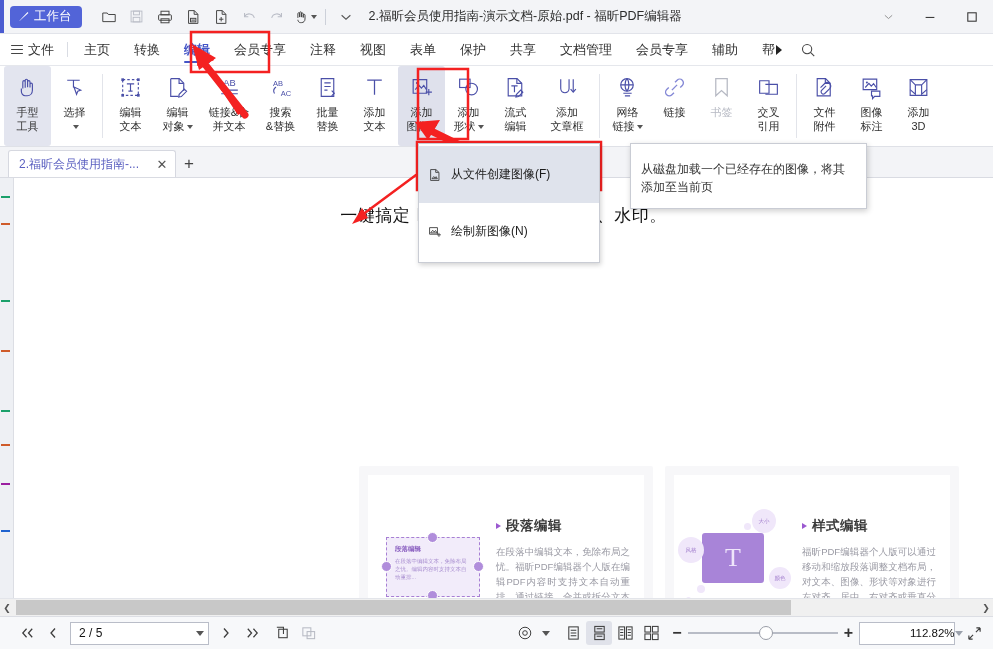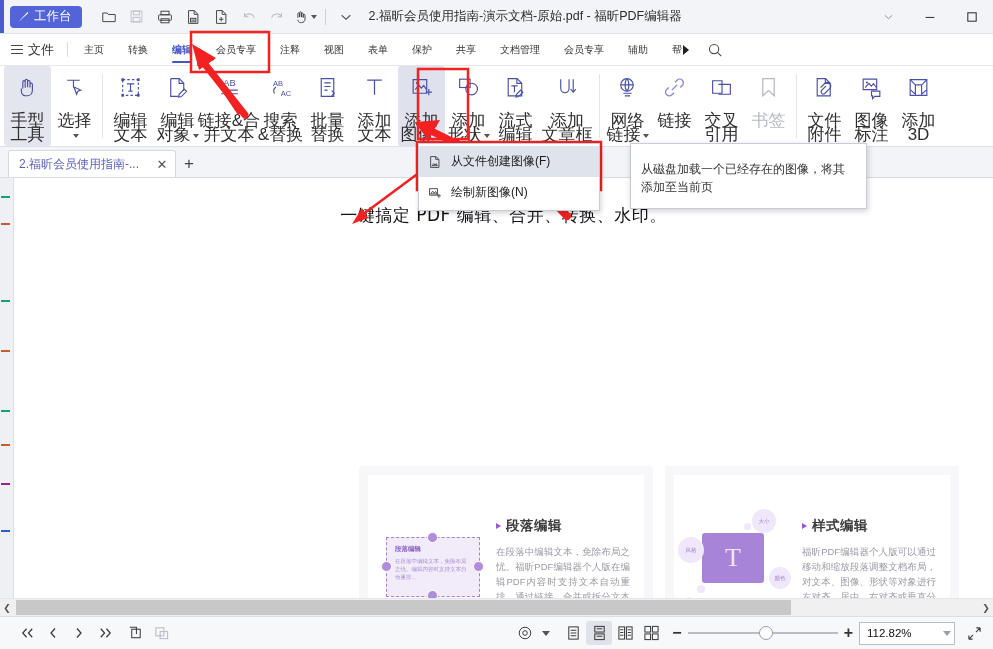--- a/index.html
+++ b/index.html
@@ -23,34 +23,34 @@
   .title-txt{margin-left:10px;font-size:12.5px;color:#2b2b2b;white-space:nowrap;}
   .win-btns{position:absolute;right:0;top:0;height:33px;display:flex;align-items:center;}
   .win-btn{width:42px;height:33px;display:flex;align-items:center;justify-content:center;color:#333;}
 
   
   .menubar{height:31px;background:#fff;display:flex;align-items:stretch;border-bottom:1px solid #e5e7ec;flex:0 0 31px;position:relative;}
   .menu-file{display:flex;align-items:center;gap:5px;padding:0 9px 0 11px;font-size:13px;color:#333;}
   .hamb{display:inline-flex;flex-direction:column;justify-content:center;gap:2.5px;width:12px;}
   .hamb i{display:block;height:1.4px;background:#444;border-radius:1px;}
   .mb-sep{width:1px;height:15px;background:#d9dce3;align-self:center;margin:0 4px;}
-  .mtab{display:flex;align-items:center;padding:0 12px;font-size:10px;color:#333;position:relative;cursor:default;}
+  .mtab{display:flex;align-items:center;padding:0 12px;font-size:13px;color:#333;position:relative;cursor:default;}
   .mtab.active{color:#4455c7;font-weight:bold;}
   .mtab.active:after{content:"";position:absolute;left:12px;right:12px;bottom:2px;height:2.5px;background:#4455c7;border-radius:2px;}
   .mb-more{width:12px;display:flex;align-items:center;justify-content:center;margin-left:-4px;}
   .mb-search{margin-left:8px;display:flex;align-items:center;justify-content:center;width:30px;}
 
   
   .ribbon{height:80px;background:#fff;display:flex;align-items:stretch;padding-left:4px;border-bottom:1px solid #dfe1e7;flex:0 0 80px;position:relative;}
   .rb{width:47px;display:flex;flex-direction:column;align-items:center;justify-content:flex-start;padding-top:6px;border-radius:3px;cursor:default;}
   .rb.wide{width:56px;}
   .rb.sel{background:#e3e5ef;}
   .rb.hl{background:#dfe1ec;}
   .rb .gl{height:30px;display:flex;align-items:center;justify-content:center;color:#4a4fa8;}
-  .rb .lab{margin-top:12px;font-size:17px;line-height:14px;text-align:center;color:#2f2f2f;white-space:nowrap;}
+  .rb .lab{margin-top:3px;font-size:11px;line-height:14px;text-align:center;color:#2f2f2f;white-space:nowrap;}
   .rb.dis .gl, .rb.dis .lab{color:#b6b9c3;}
   .rb-sep{width:1px;background:#e2e4ea;margin:8px 4px;}
   .caret{display:inline-block;border-left:3px solid transparent;border-right:3px solid transparent;border-top:4px solid #555;margin-left:2px;vertical-align:middle;}
 
   
   .tabstrip{height:30px;background:#f3f4f7;display:flex;align-items:flex-end;padding-left:8px;flex:0 0 30px;border-bottom:1px solid #d9dbe2;}
   .dtab{height:26px;min-width:150px;max-width:165px;background:#fff;border:1px solid #d6d8e0;border-bottom:none;border-radius:3px 3px 0 0;display:flex;align-items:center;padding:0 6px 0 10px;gap:6px;}
   .dtab .t{font-size:12px;color:#5a5fc0;white-space:nowrap;overflow:hidden;text-overflow:ellipsis;flex:1;}
   .dtab .x{color:#555;font-size:13px;width:14px;text-align:center;}
   .tab-add{width:26px;height:26px;display:flex;align-items:center;justify-content:center;font-size:17px;color:#444;}
@@ -92,31 +92,31 @@
   .st-ico{width:26px;height:24px;display:flex;align-items:center;justify-content:center;color:#3c3c3c;border-radius:3px;}
   .st-ico.dis{color:#b7bac3;}
   .st-ico.sel{background:#e0e2ea;}
   .pagebox{width:125px;height:21px;border:1px solid #b9bdc8;background:#fff;display:flex;align-items:center;justify-content:space-between;padding:0 4px 0 8px;margin:0 4px;}
   .pagebox .v{font-size:12px;color:#111;}
   .zoomwrap{display:flex;align-items:center;gap:6px;}
   .slider{width:150px;height:14px;position:relative;display:flex;align-items:center;}
   .slider .trk{position:absolute;left:0;right:0;height:2px;background:#b8bcc6;}
   .slider .knb{position:absolute;left:71px;width:12px;height:12px;border-radius:50%;background:#fff;border:1.6px solid #9a9ea8;}
   .zoombox{width:84px;height:21px;border:1px solid #b9bdc8;background:#fff;display:flex;align-items:center;justify-content:space-between;padding:0 3px 0 7px;}
-  .zoombox .v{font-size:11.5px;color:#111;}
+  .zoombox .v{font-size:11.5px;color:#111;margin-left:43px;}
   .arrowdn{width:0;height:0;border-left:4px solid transparent;border-right:4px solid transparent;border-top:5px solid #555;}
   .arrowdn.lt{border-top-color:#9aa0ab;}
 
   
   .ov{position:absolute;left:0;top:0;width:993px;height:649px;pointer-events:none;z-index:50;}
 
   
   .ddwrap{position:absolute;left:418px;top:143px;z-index:60;}
   .ddmenu{width:180px;background:#fff;border:1px solid #c9ccd4;box-shadow:1px 2px 5px rgba(0,0,0,.18);padding:2px 0;}
-  .ddrow{height:23px;display:flex;align-items:center;gap:8px;padding:4px 8px;font-size:12px;color:#1c1c1c;}
+  .ddrow{height:23px;display:flex;align-items:center;gap:8px;padding:17px 8px;font-size:12px;color:#1c1c1c;}
   .ddrow.hov{background:#dfe3ec;}
   .ddrow .gi{width:16px;display:flex;align-items:center;justify-content:center;color:#3a3a3a;}
   .tip{position:absolute;left:212px;top:0;width:215px;background:#fff;border:1px solid #c9ccd4;box-shadow:1px 2px 6px rgba(0,0,0,.2);padding:8px 10px 12px 10px;}
   .tip .tt{font-size:12.5px;font-weight:bold;color:#111;}
   .tip .tb{margin-top:8px;font-size:12px;line-height:18px;color:#333;}
 </style>
 </head>
 <body>
 
 <div class="app">
@@ -446,42 +446,42 @@
             <path d="M12.5 7l2-2a3.5 3.5 0 0 1 5 5l-2 2"></path>
             <path d="M11.5 17l-2 2a3.5 3.5 0 0 1-5-5l2-2"></path>
           </svg>
       </div>
       <div class="lab">
         <div>链接</div>
           <div></div>
       </div>
     </div>
 
+    <div class="rb dis">
+      <div class="gl">
+        <svg width="25" height="25" viewBox="0 0 24 24" fill="none" stroke="currentColor" stroke-width="1.2">
+            <path d="M6.5 3.5h11v16.5l-5.5-5-5.5 5z"></path>
+          </svg>
+      </div>
+      <div class="lab">
+        <div>书签</div>
+          <div></div>
+      </div>
+    </div>
+
     <div class="rb">
       <div class="gl">
         <svg width="25" height="25" viewBox="0 0 24 24" fill="none" stroke="#4a4fa8" stroke-width="1.1">
             <path d="M3.5 5.5h9v12h-9z"></path>
             <path d="M9 9h11.5v9.5H9"></path>
           </svg>
       </div>
       <div class="lab">
         <div>交叉</div>
           <div>引用</div>
-      </div>
-    </div>
-
-    <div class="rb dis">
-      <div class="gl">
-        <svg width="25" height="25" viewBox="0 0 24 24" fill="none" stroke="currentColor" stroke-width="1.2">
-            <path d="M6.5 3.5h11v16.5l-5.5-5-5.5 5z"></path>
-          </svg>
-      </div>
-      <div class="lab">
-        <div>书签</div>
-          <div></div>
       </div>
     </div>
 
     <div class="rb-sep"></div>
 
     <div class="rb">
       <div class="gl">
         <svg width="25" height="25" viewBox="0 0 24 24" fill="none" stroke="#4a4fa8" stroke-width="1.1">
             <path d="M5 3.5h8L17.5 8v12H5z"></path>
             <path d="M12.8 3.6V8h4.5"></path>
@@ -612,20 +612,24 @@
     <div class="st-ico">
       <svg width="17" height="14" viewBox="0 0 18 14" fill="none" stroke="#3c3c3c" stroke-width="1.3">
           <path d="M8 2.5L4 7l4 4.5M14 2.5L10 7l4 4.5"></path>
         </svg>
     </div>
     <div class="st-ico">
       <svg width="14" height="14" viewBox="0 0 14 14" fill="none" stroke="#3c3c3c" stroke-width="1.3">
           <path d="M9 2.5L5 7l4 4.5"></path>
         </svg>
     </div>
+    <div class="pagebox">
+      <span class="v">2 / 5</span>
+      <span class="arrowdn"></span>
+    </div>
     <div class="st-ico">
       <svg width="14" height="14" viewBox="0 0 14 14" fill="none" stroke="#3c3c3c" stroke-width="1.3">
           <path d="M5 2.5L9 7l-4 4.5"></path>
         </svg>
     </div>
     <div class="st-ico">
       <svg width="17" height="14" viewBox="0 0 18 14" fill="none" stroke="#3c3c3c" stroke-width="1.3">
           <path d="M4 2.5L8 7l-4 4.5M10 2.5L14 7l-4 4.5"></path>
         </svg>
     </div>

